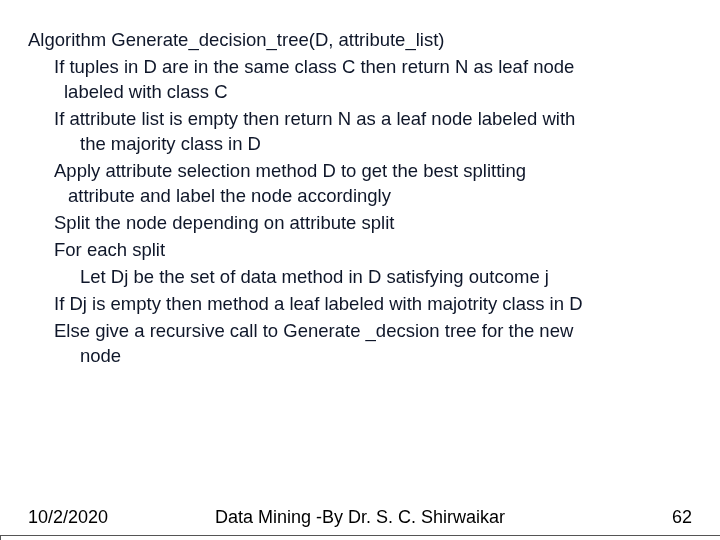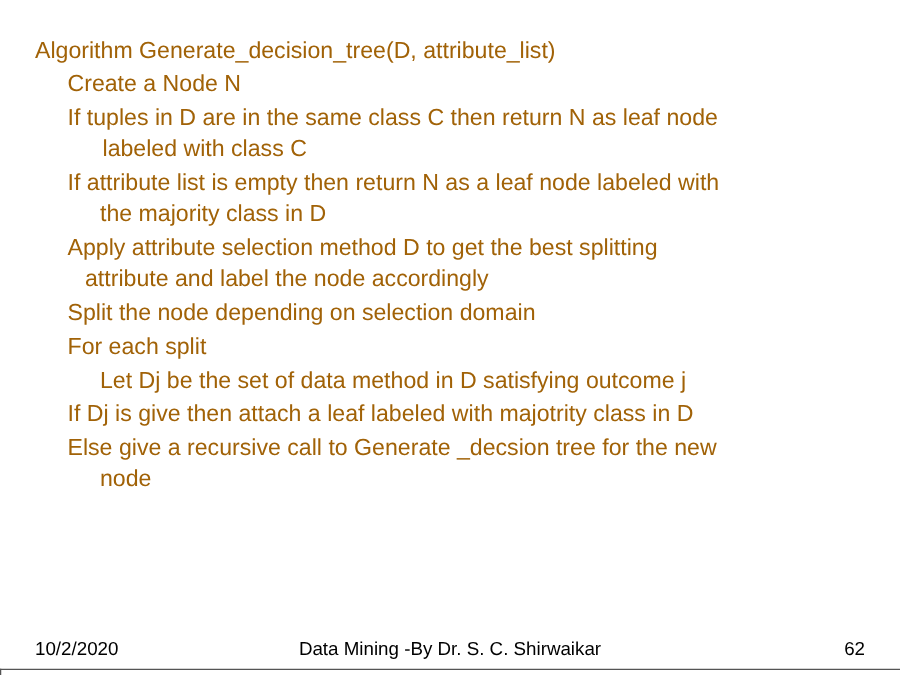--- a/index.html
+++ b/index.html
@@ -15,34 +15,34 @@
   .slide {
     width: 720px;
     height: 540px;
     position: relative;
     padding: 28px 28px 0 28px;
     box-sizing: border-box;
   }
   .content {
     font-size: 18.5px;
     line-height: 1.35;
-    color: #a16207;
+    color: #0f172a;
   }
   .l0 { margin-left: 0; }
   .l1 { margin-left: 26px; }
   .l2 { margin-left: 52px; }
   .para { margin-bottom: 2px; }
   .footer {
     position: absolute;
     bottom: 12px;
     left: 0;
     width: 720px;
     box-sizing: border-box;
     padding: 0 28px;
-    font-size: 15px;
+    font-size: 18px;
     color: #000;
     display: flex;
     justify-content: space-between;
     align-items: baseline;
   }
   .footer-left { }
   .footer-center { position: absolute; left: 50%; transform: translateX(-50%); text-align: right; }
   .footer-right { }
   .divider {
     position: absolute;
@@ -54,37 +54,36 @@
     height: 5px;
     box-sizing: border-box;
   }
 </style>
 </head>
 <body>
 
 <div class="slide">
   <div class="content">
     <div class="para l0">Algorithm Generate_decision_tree(D, attribute_list)</div>
-    <div class="para l1">Create a Node N</div>
     <div class="para l1">
       If tuples in D are in the same class C then return N as leaf node<br>
-      <span class="l2" style="display:inline-block;margin-left:28px;">labeled with class C</span>
+      <span class="l2" style="display:inline-block;margin-left:10px;">labeled with class C</span>
     </div>
     <div class="para l1">
       If attribute list is empty then return N as a leaf node labeled with<br>
       <span style="display:inline-block;margin-left:26px;">the majority class in D</span>
     </div>
     <div class="para l1">
       Apply attribute selection method D to get the best splitting<br>
       <span style="display:inline-block;margin-left:14px;">attribute and label the node accordingly</span>
     </div>
-    <div class="para l1">Split the node depending on selection domain</div>
+    <div class="para l1">Split the node depending on attribute split</div>
     <div class="para l1">For each split</div>
     <div class="para l2">Let Dj be the set of data method in D satisfying outcome j</div>
-    <div class="para l1">If Dj is give then attach a leaf labeled with majotrity class in D</div>
+    <div class="para l1">If Dj is empty then method a leaf labeled with majotrity class in D</div>
     <div class="para l1">
       Else give a recursive call to Generate _decsion tree for the new<br>
       <span style="display:inline-block;margin-left:26px;">node</span>
     </div>
   </div>
 
   <div class="footer">
     <span class="footer-left">10/2/2020</span>
     <span class="footer-center">Data Mining -By Dr. S. C. Shirwaikar</span>
     <span class="footer-right">62</span>

